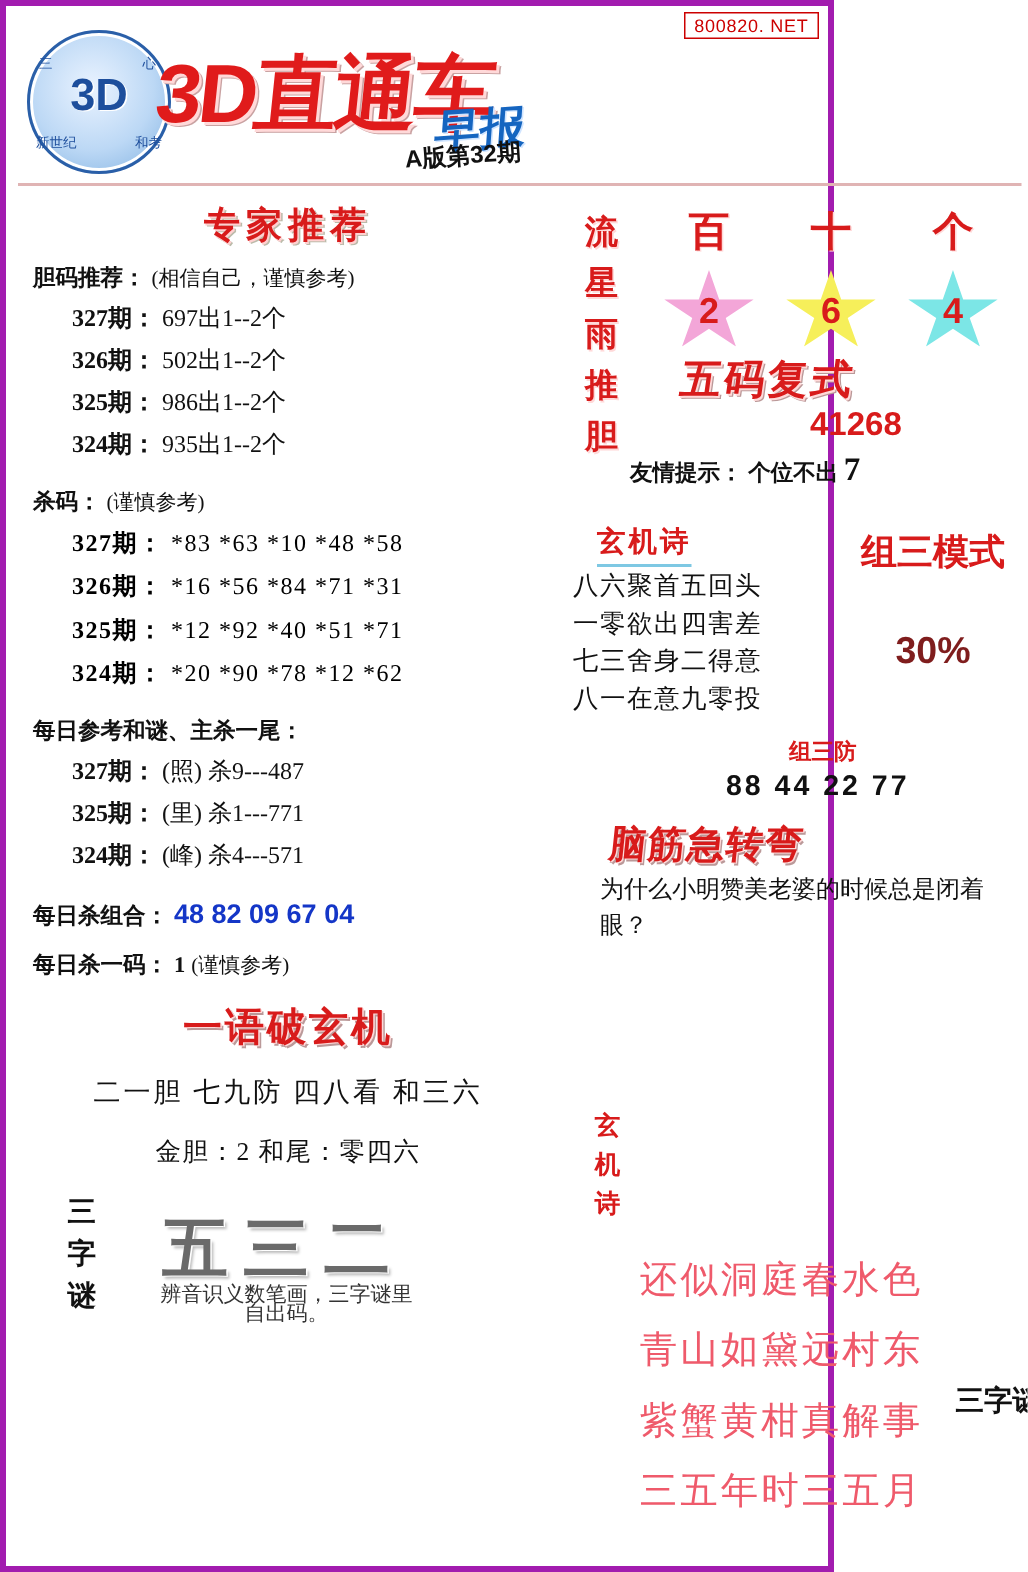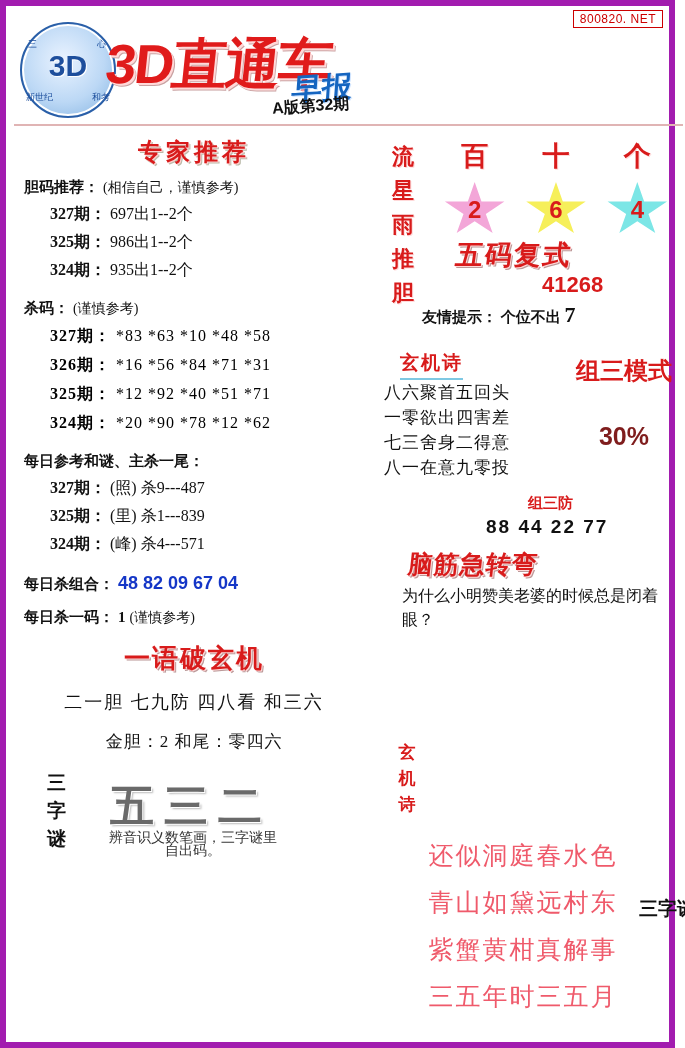--- a/index.html
+++ b/index.html
@@ -4,22 +4,22 @@
 <style>
   html,body{margin:0;padding:0;}
   body{
     width:685px;height:1048px;
     background:#ffffff;
     font-family:"Liberation Serif", serif;
     position:relative;
     overflow:hidden;
   }
   .page{
-    position:relative;width:675px;height:1048px;
-    border:6px solid #a21caf;
+    position:relative;width:556px;height:1048px;
+    border:4px solid #a21caf;
     box-sizing:border-box;
     background:#fff;
   }
   
   .topbar{
     position:absolute;top:4px;right:6px;
     background:#ffffff;border:1px solid #c00;
     padding:1px 6px;font-size:12px;color:#c00;
     font-family:"Liberation Sans", sans-serif;
     letter-spacing:.5px;
@@ -260,20 +260,24 @@
 
     <div>
       <span class="row-label">胆码推荐：</span>
       <span class="hint">(相信自己，谨慎参考)</span>
     </div>
     <div class="line">
       <span class="period">327期：</span>
       <span>697出1--2个</span>
     </div>
     <div class="line">
+      <span class="period">326期：</span>
+      <span>502出1--2个</span>
+    </div>
+    <div class="line">
       <span class="period">325期：</span>
       <span>986出1--2个</span>
     </div>
     <div class="line">
       <span class="period">324期：</span>
       <span>935出1--2个</span>
     </div>
 
     <div class="mt18">
       <span class="row-label">杀码：</span>
@@ -296,21 +300,21 @@
       <span>*20 *90 *78 *12 *62</span>
     </div>
 
     <div class="mt18 row-label">每日参考和谜、主杀一尾：</div>
     <div class="line">
       <span class="period">327期：</span>
       <span>(照)   杀9---487</span>
     </div>
     <div class="line">
       <span class="period">325期：</span>
-      <span>(里)   杀1---839</span>
+      <span>(里)   杀1---771</span>
     </div>
     <div class="line">
       <span class="period">324期：</span>
       <span>(峰)   杀4---571</span>
     </div>
 
     <div class="mt18">
       <span class="row-label">每日杀组合：</span>
       <span class="blue-nums">48 82 09 67 04</span>
     </div>

